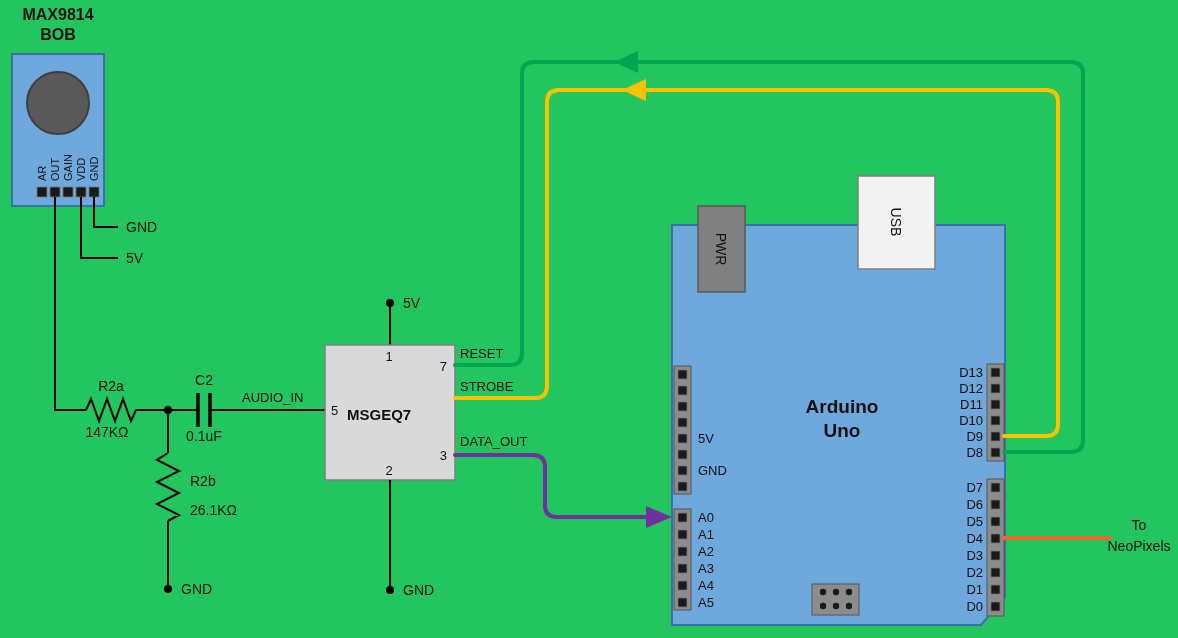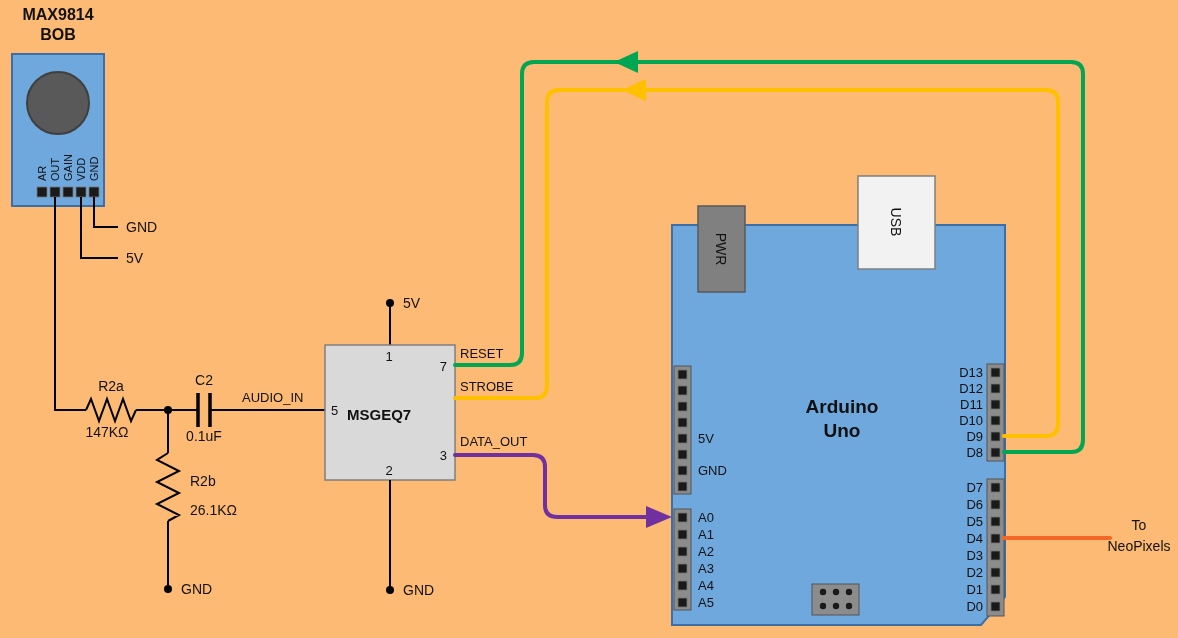--- a/index.html
+++ b/index.html
@@ -1,16 +1,16 @@
 <!DOCTYPE html>
 <html><head>
 <meta charset="utf-8">
 <style>
   html,body{margin:0;padding:0;background:#ffffff}
-  .stage{width:1178px;height:638px;position:relative;background:#fdba74}
+  .stage{width:1178px;height:638px;position:relative;background:#22c55e}
   svg{display:block}
   text{font-family:"Liberation Sans", sans-serif;fill:#111}
   .fs11{font-size:11px}
   .fs13{font-size:13px}
   .fs14{font-size:14px}
   .chipname{font-size:15px;font-weight:bold}
   .title{font-size:16px;font-weight:bold}
   .boardname{font-size:19px;font-weight:bold}
   .wire{fill:none;stroke-width:2;stroke:#000}
   .cwire{fill:none;stroke-width:4;stroke-linecap:round}

